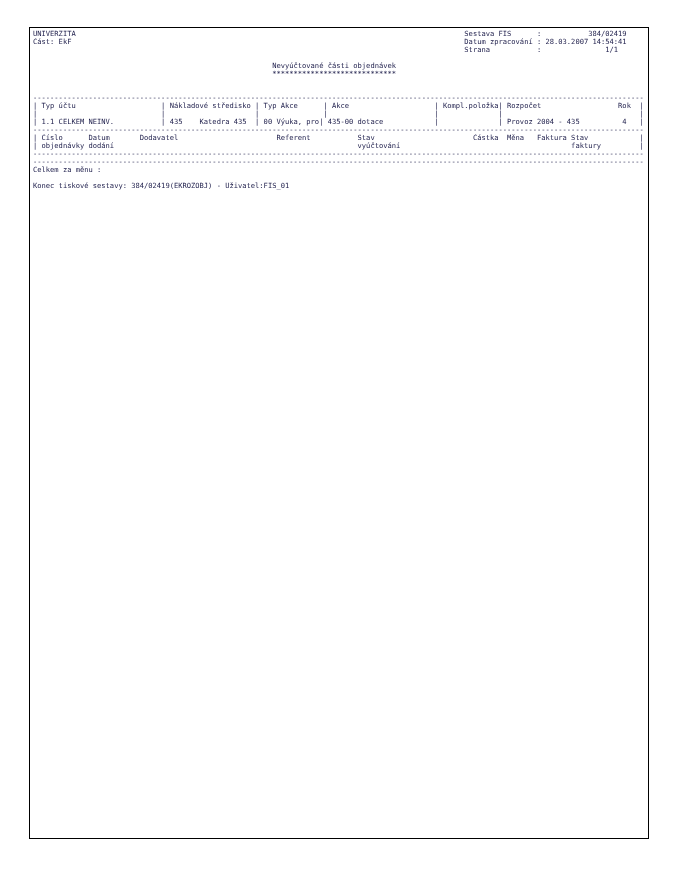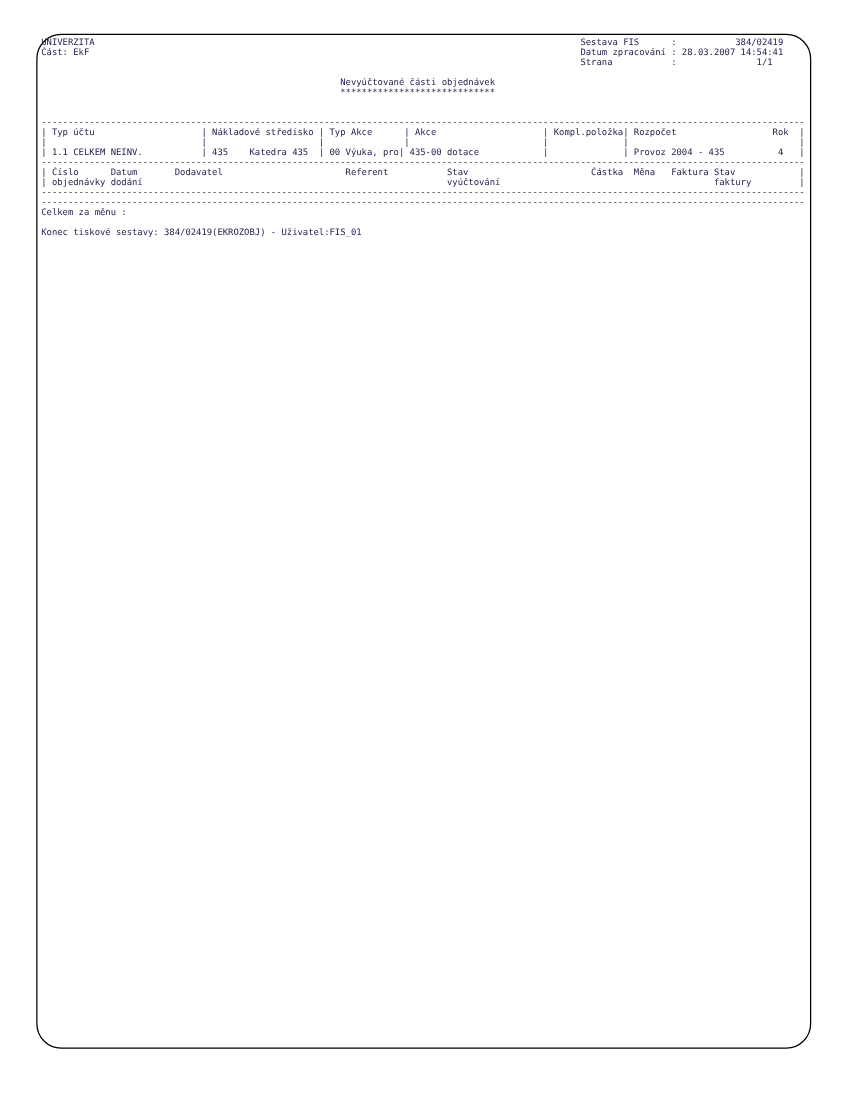--- a/index.html
+++ b/index.html
@@ -30,15 +30,15 @@
   }
   .rl {
     height: 8px;
     white-space: pre;
     overflow: hidden;
   }
 </style>
 </head>
 <body style="background: rgb(255, 255, 255);">
 
-<div class="page-frame" style="border-color: rgb(0, 0, 0); border-radius: 20px;">
+<div class="page-frame" style="border-color: rgb(0, 0, 0);">
   <pre class="report-body" style="color: rgb(35, 35, 79);"><div class="rl">UNIVERZITA                                                                                           Sestava FIS      :           384/02419</div><div class="rl">Část: EkF                                                                                            Datum zpracování : 28.03.2007 14:54:41</div><div class="rl">                                                                                                     Strana           :               1/1</div><div class="rl"></div><div class="rl">                                                        Nevyúčtované části objednávek</div><div class="rl">                                                        *****************************</div><div class="rl"></div><div class="rl"></div><div class="rl">-----------------------------------------------------------------------------------------------------------------------------------------------</div><div class="rl">| Typ účtu                    | Nákladové středisko | Typ Akce      | Akce                    | Kompl.položka| Rozpočet                  Rok  |</div><div class="rl">|                             |                     |               |                         |              |                                |</div><div class="rl">| 1.1 CELKEM NEINV.           | 435    Katedra 435  | 00 Výuka, pro| 435-00 dotace            |              | Provoz 2004 - 435          4   |</div><div class="rl">-----------------------------------------------------------------------------------------------------------------------------------------------</div><div class="rl">| Číslo      Datum       Dodavatel                       Referent           Stav                       Částka  Měna   Faktura Stav            |</div><div class="rl">| objednávky dodání                                                         vyúčtování                                        faktury         |</div><div class="rl">-----------------------------------------------------------------------------------------------------------------------------------------------</div><div class="rl">-----------------------------------------------------------------------------------------------------------------------------------------------</div><div class="rl">Celkem za měnu :</div><div class="rl"></div><div class="rl">Konec tiskové sestavy: 384/02419(EKROZOBJ) - Uživatel:FIS_01</div></pre>
 </div>
 
 </body></html>

